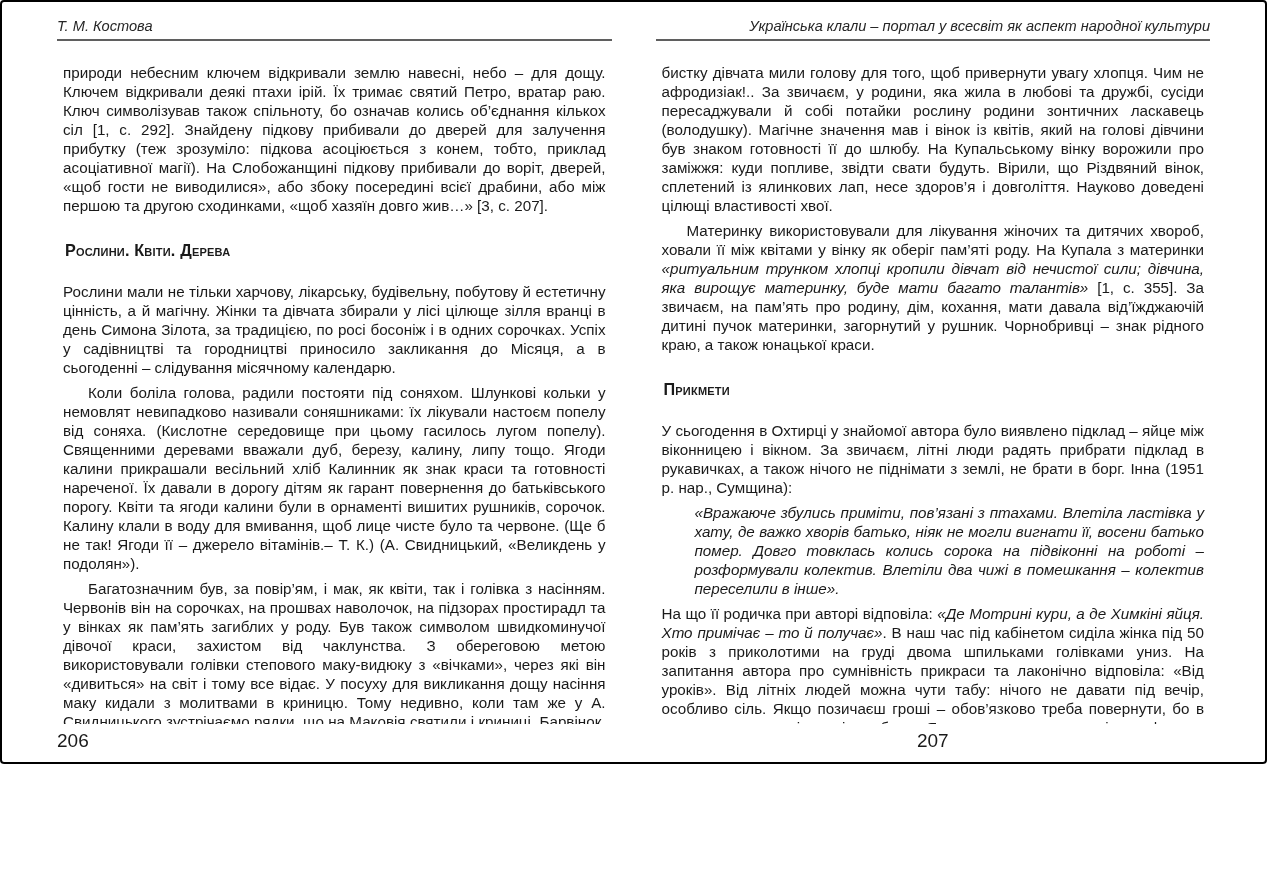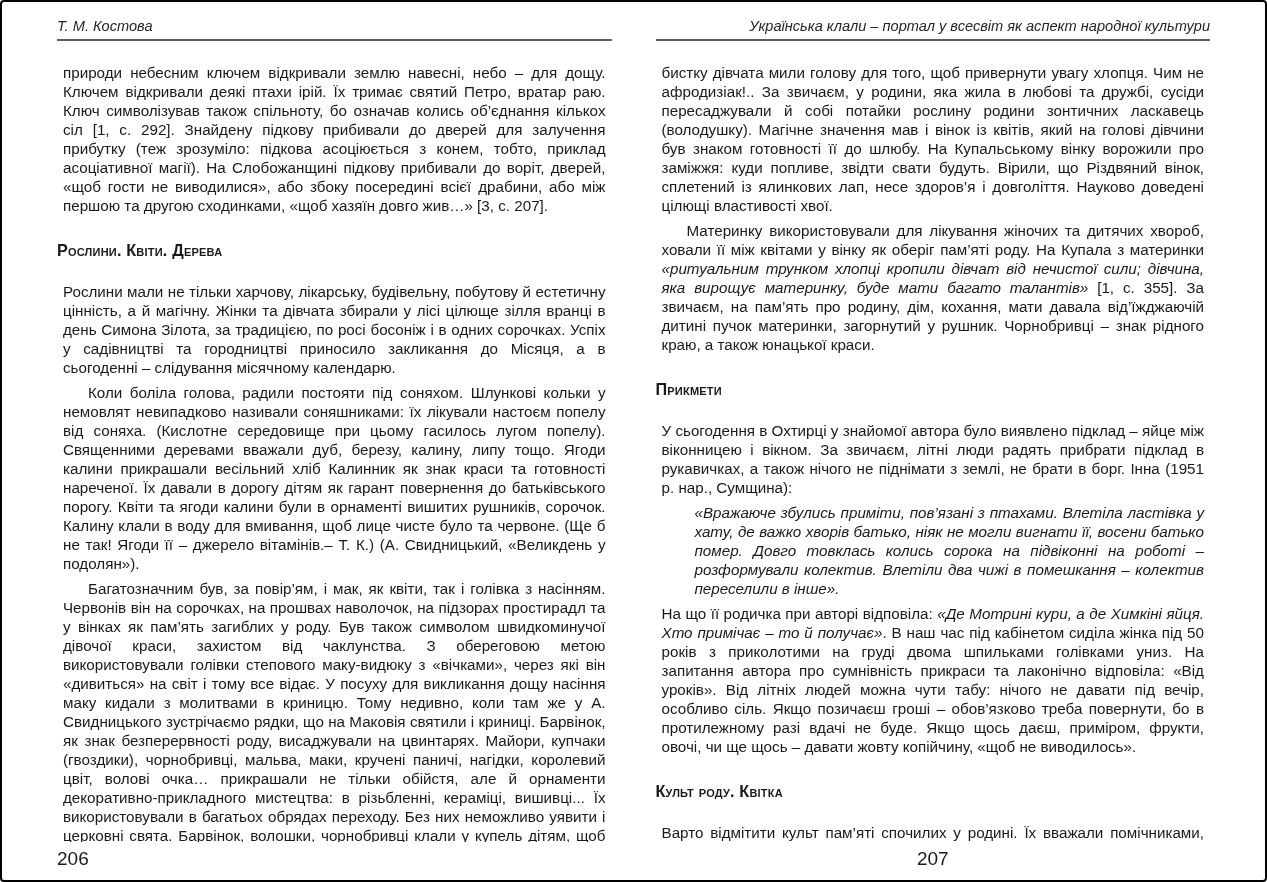--- a/index.html
+++ b/index.html
@@ -1,18 +1,18 @@
 <!DOCTYPE html>
 <html lang="uk" style="--bg: #ffffff; --frame: #000000; --rule: #5f5f5f; --ink: #1a1a1a;"><head>
 <meta charset="utf-8">
 <title>Book spread</title>
 <style>
   html, body { margin: 0; padding: 0; background: #fff; }
   .book {
-    width: 1267px; height: 882px; box-sizing: border-box;
+    width: 1267px; height: 764px; box-sizing: border-box;
     background: var(--bg, #ffffff);
     border: 2px solid var(--frame, #000000);
     border-radius: 4px;
     display: flex;
     font-family: "Liberation Sans", "DejaVu Sans", sans-serif;
     color: var(--ink, #1a1a1a);
     overflow: hidden;
   }
   .page {
     flex: 0 0 50%; box-sizing: border-box;
@@ -42,21 +42,21 @@
   }
   .para { margin: 6px; }
   .para.indent { text-indent: 25px; }
   .para .it, .quote { font-style: italic; }
   .quote { padding-left: 33px; }
   .section-heading {
     font-size: 16.2px;
     font-weight: bold;
     font-variant: small-caps;
     letter-spacing: 0.2px;
-    margin: 26px 0 22px 0;
+    margin: 26px 0 22px 8px;
     text-align: left;
   }
   .page-footer {
     flex: 0 0 auto;
     margin-top: auto;
     padding-top: 8px;
     font-size: 19px;
     line-height: 18px;
   }
   .page-footer.align-right { text-align: center; }

